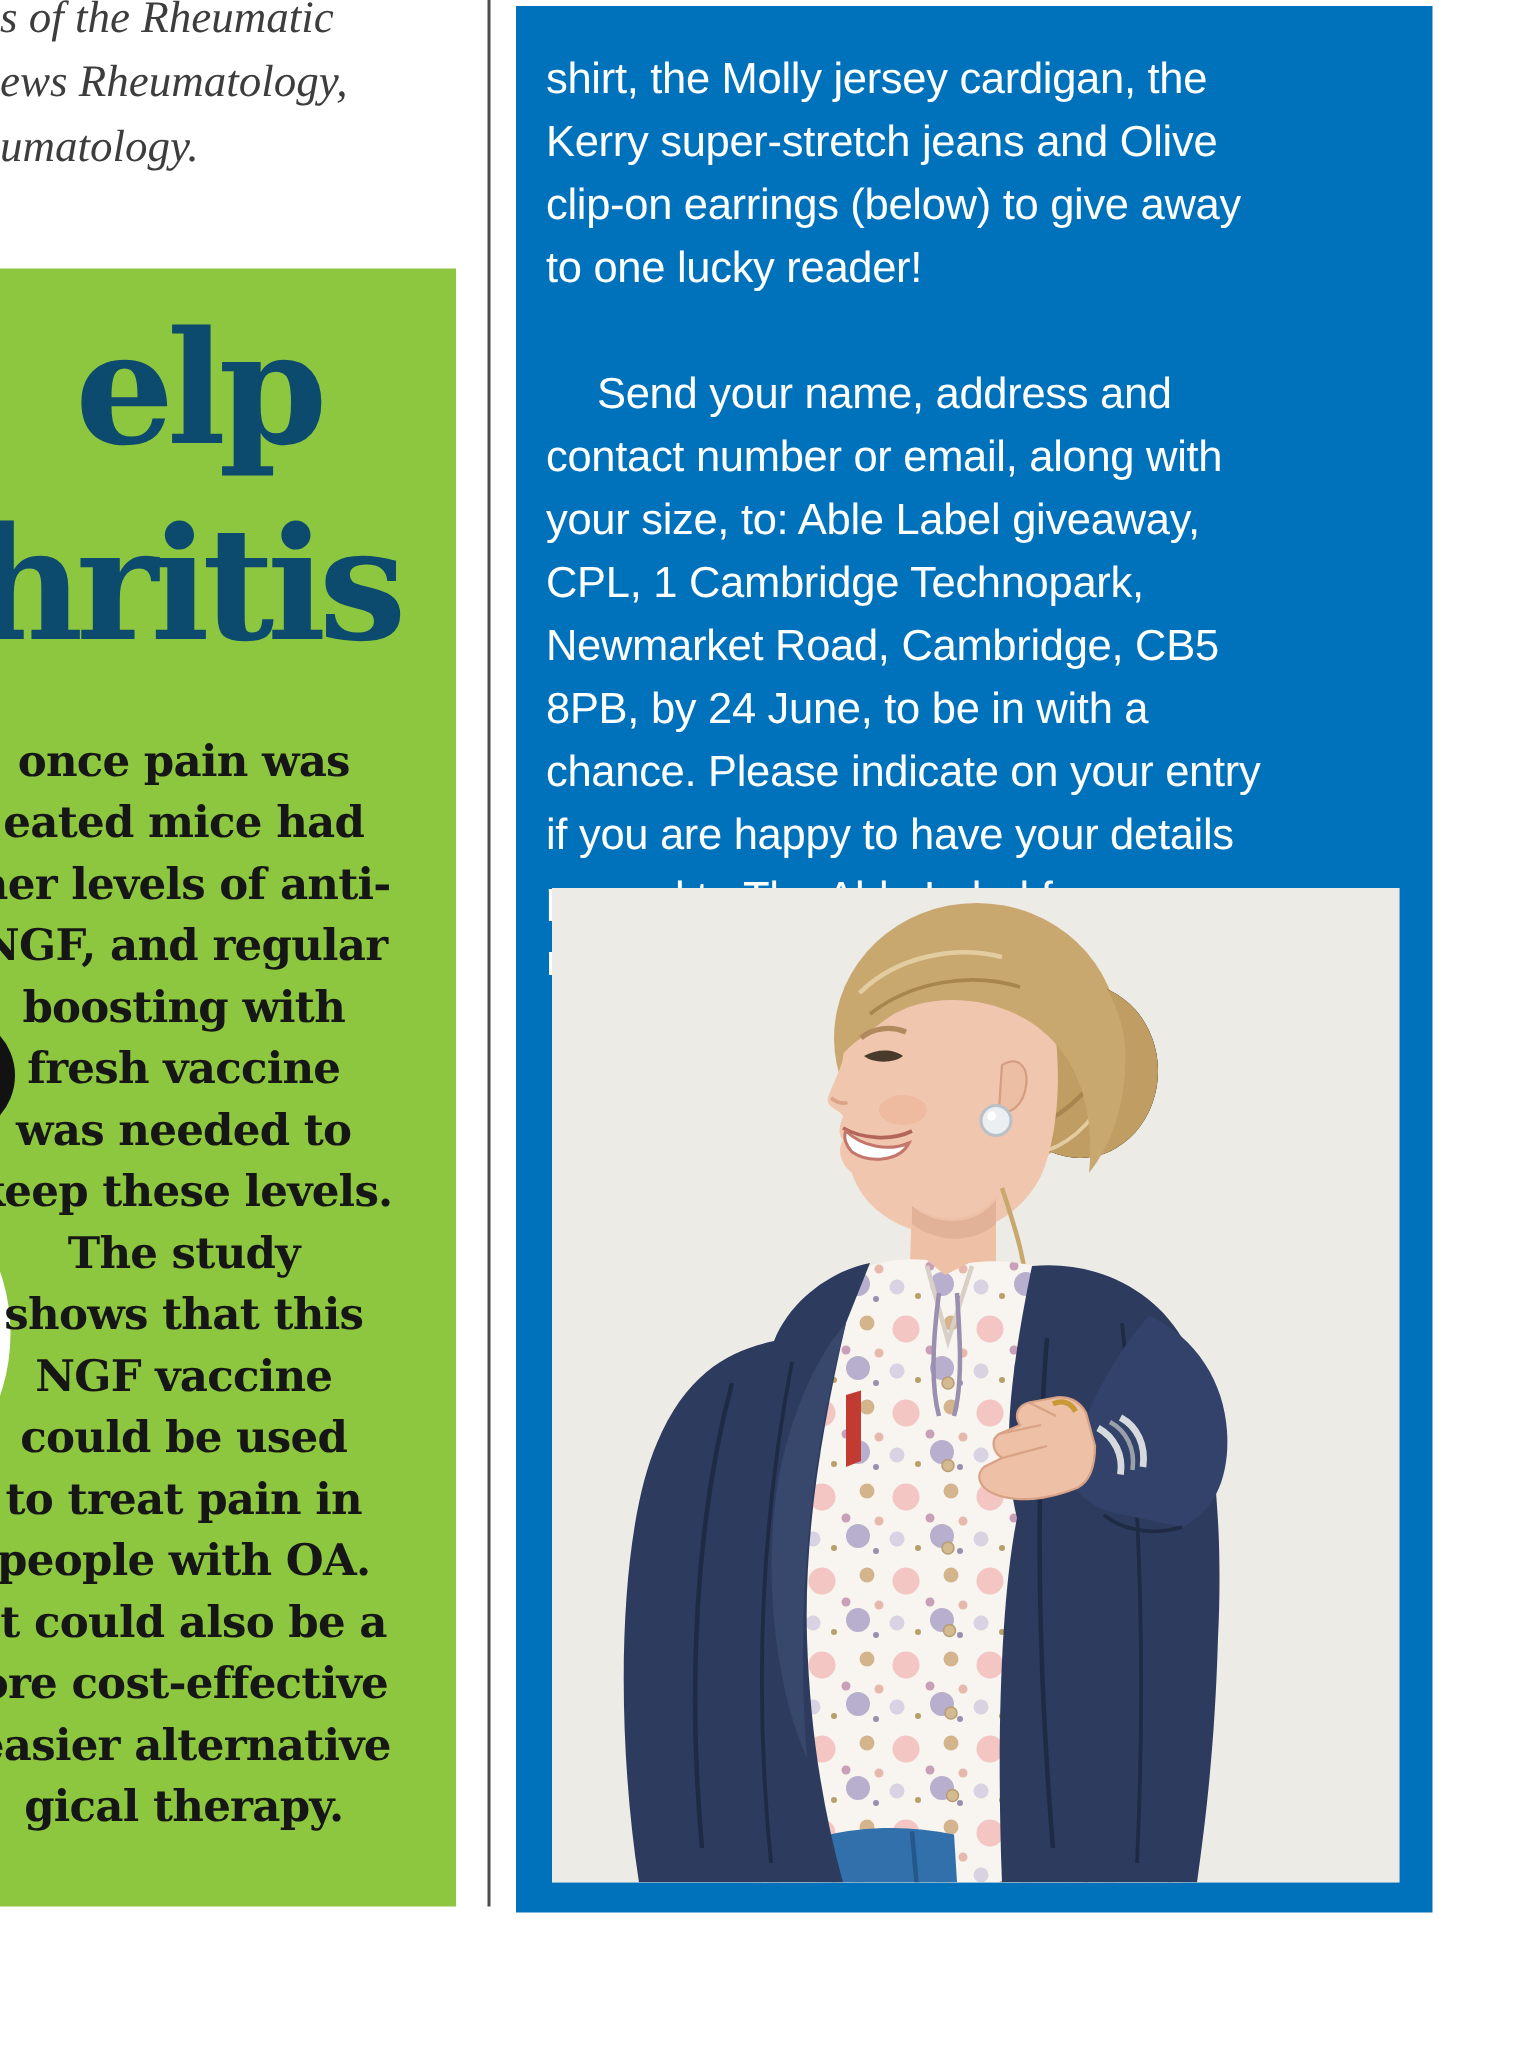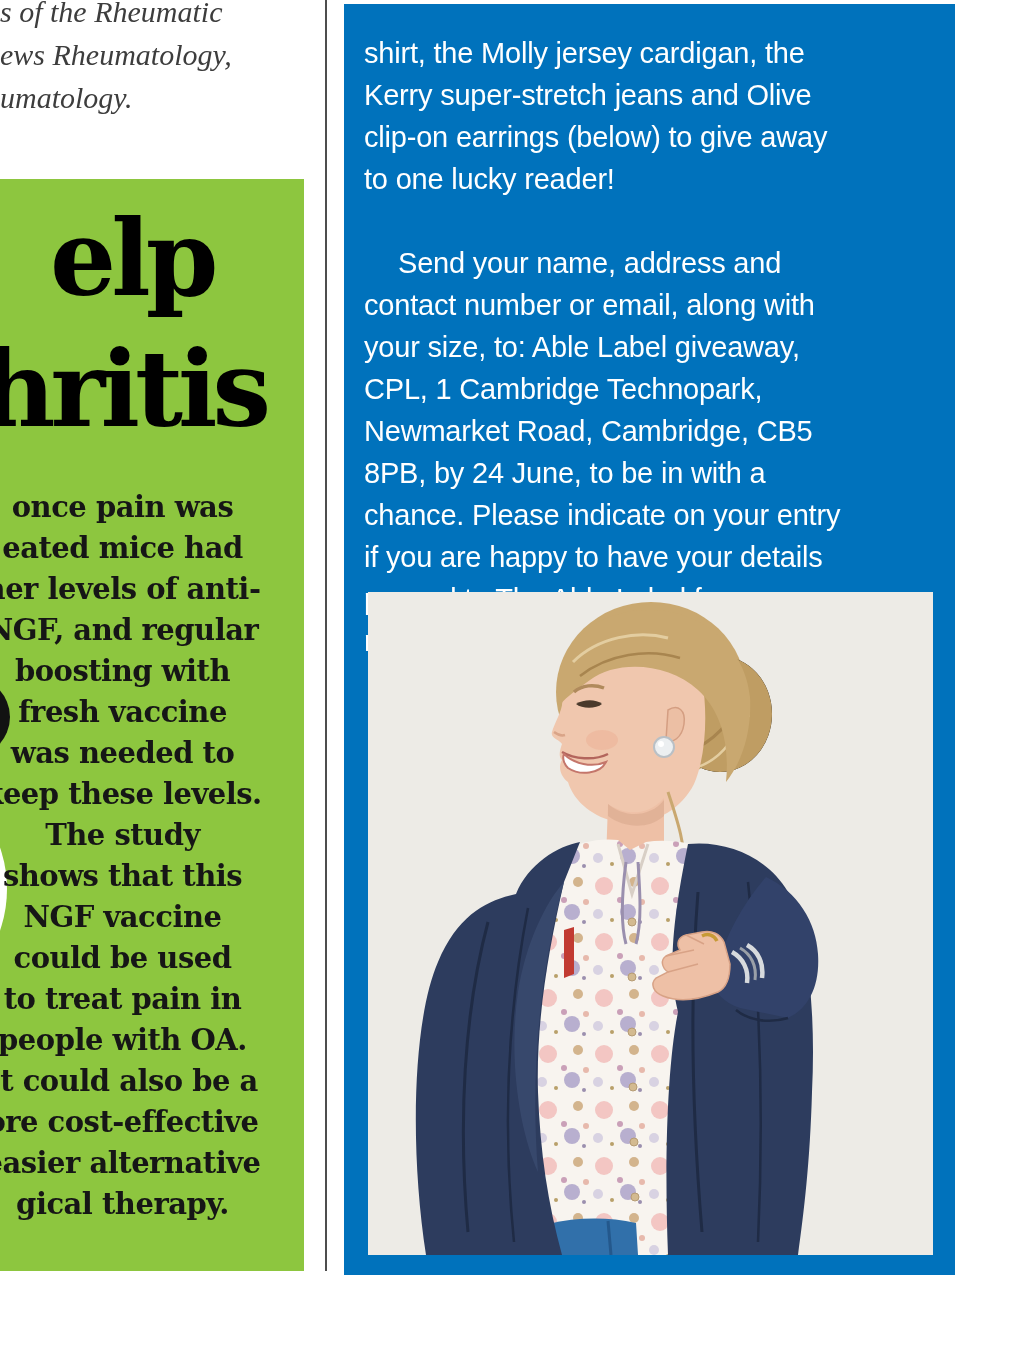--- a/index.html
+++ b/index.html
@@ -20,21 +20,21 @@
     white-space:pre-line;
   }
   .green-panel{
     position:absolute;left:0;top:179px;width:304px;height:1092px;
     background:var(--green,#8dc63f);
     overflow:hidden;
   }
   .headline{
     position:absolute;left:0;top:14px;width:100%;
     font-family:"DejaVu Serif", serif;
-    font-weight:bold;color:#000000;
+    font-weight:bold;color:#0c4a6e;
     font-size:104px;line-height:131px;
     letter-spacing:-5px;
     white-space:nowrap;
   }
   .headline .hl1{padding-left:50px;}
   .headline .hl2{margin-left:-20px;}
   .article-body{
     position:absolute;left:-50px;top:308px;width:345px;
     font-family:"DejaVu Serif", serif;
     font-weight:bold;

